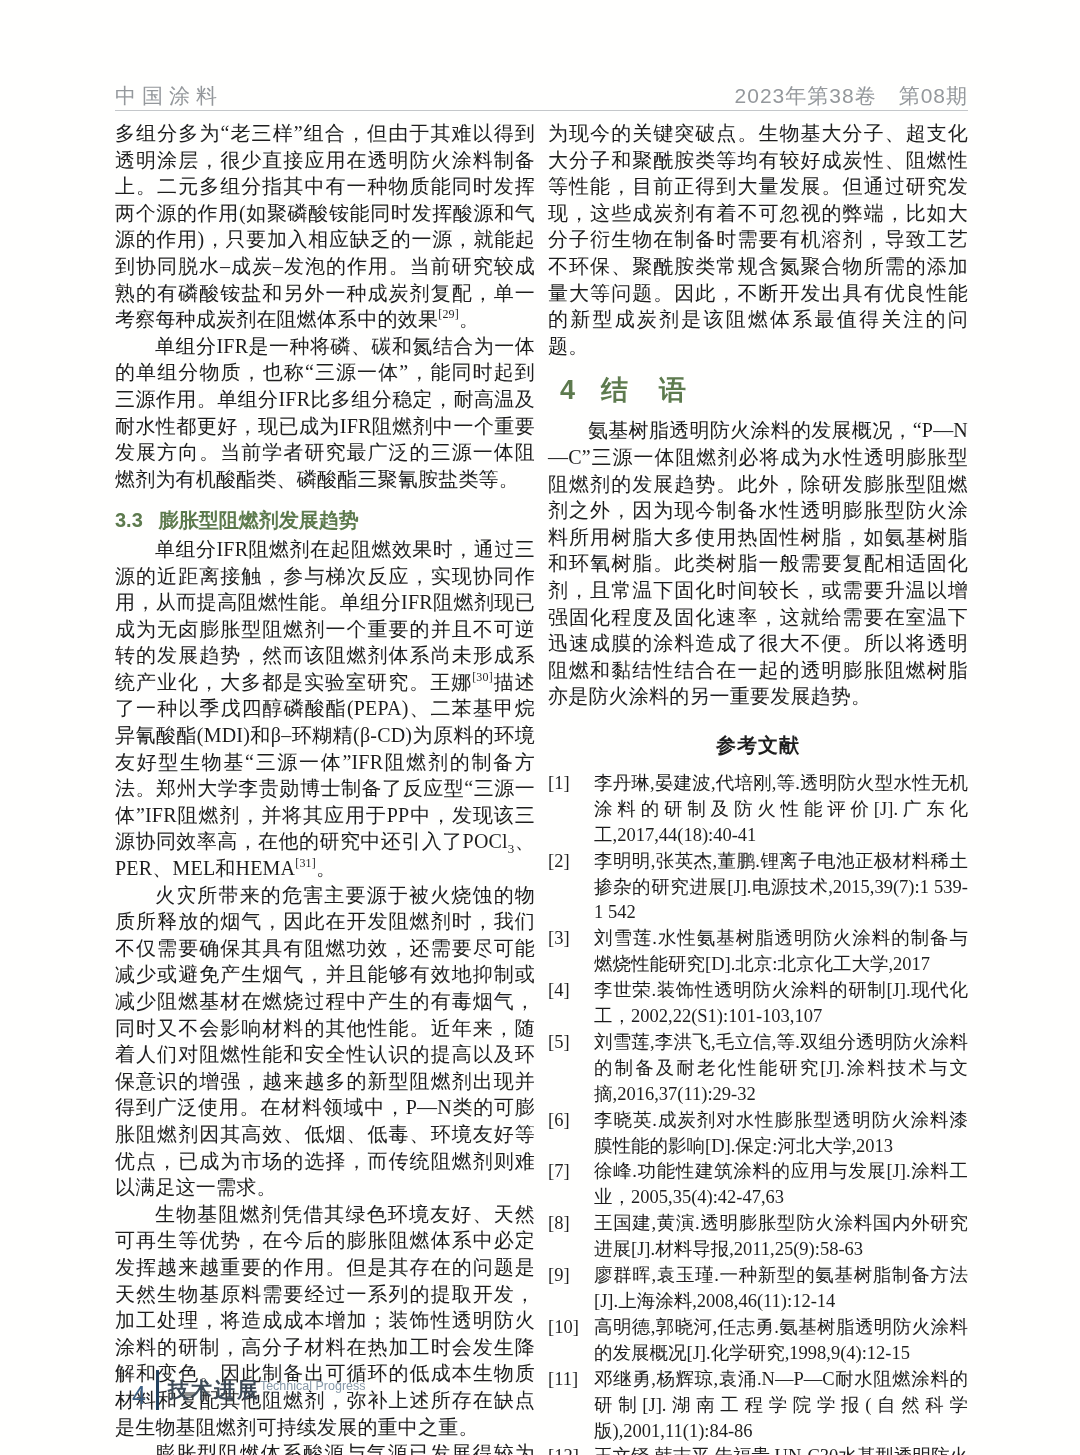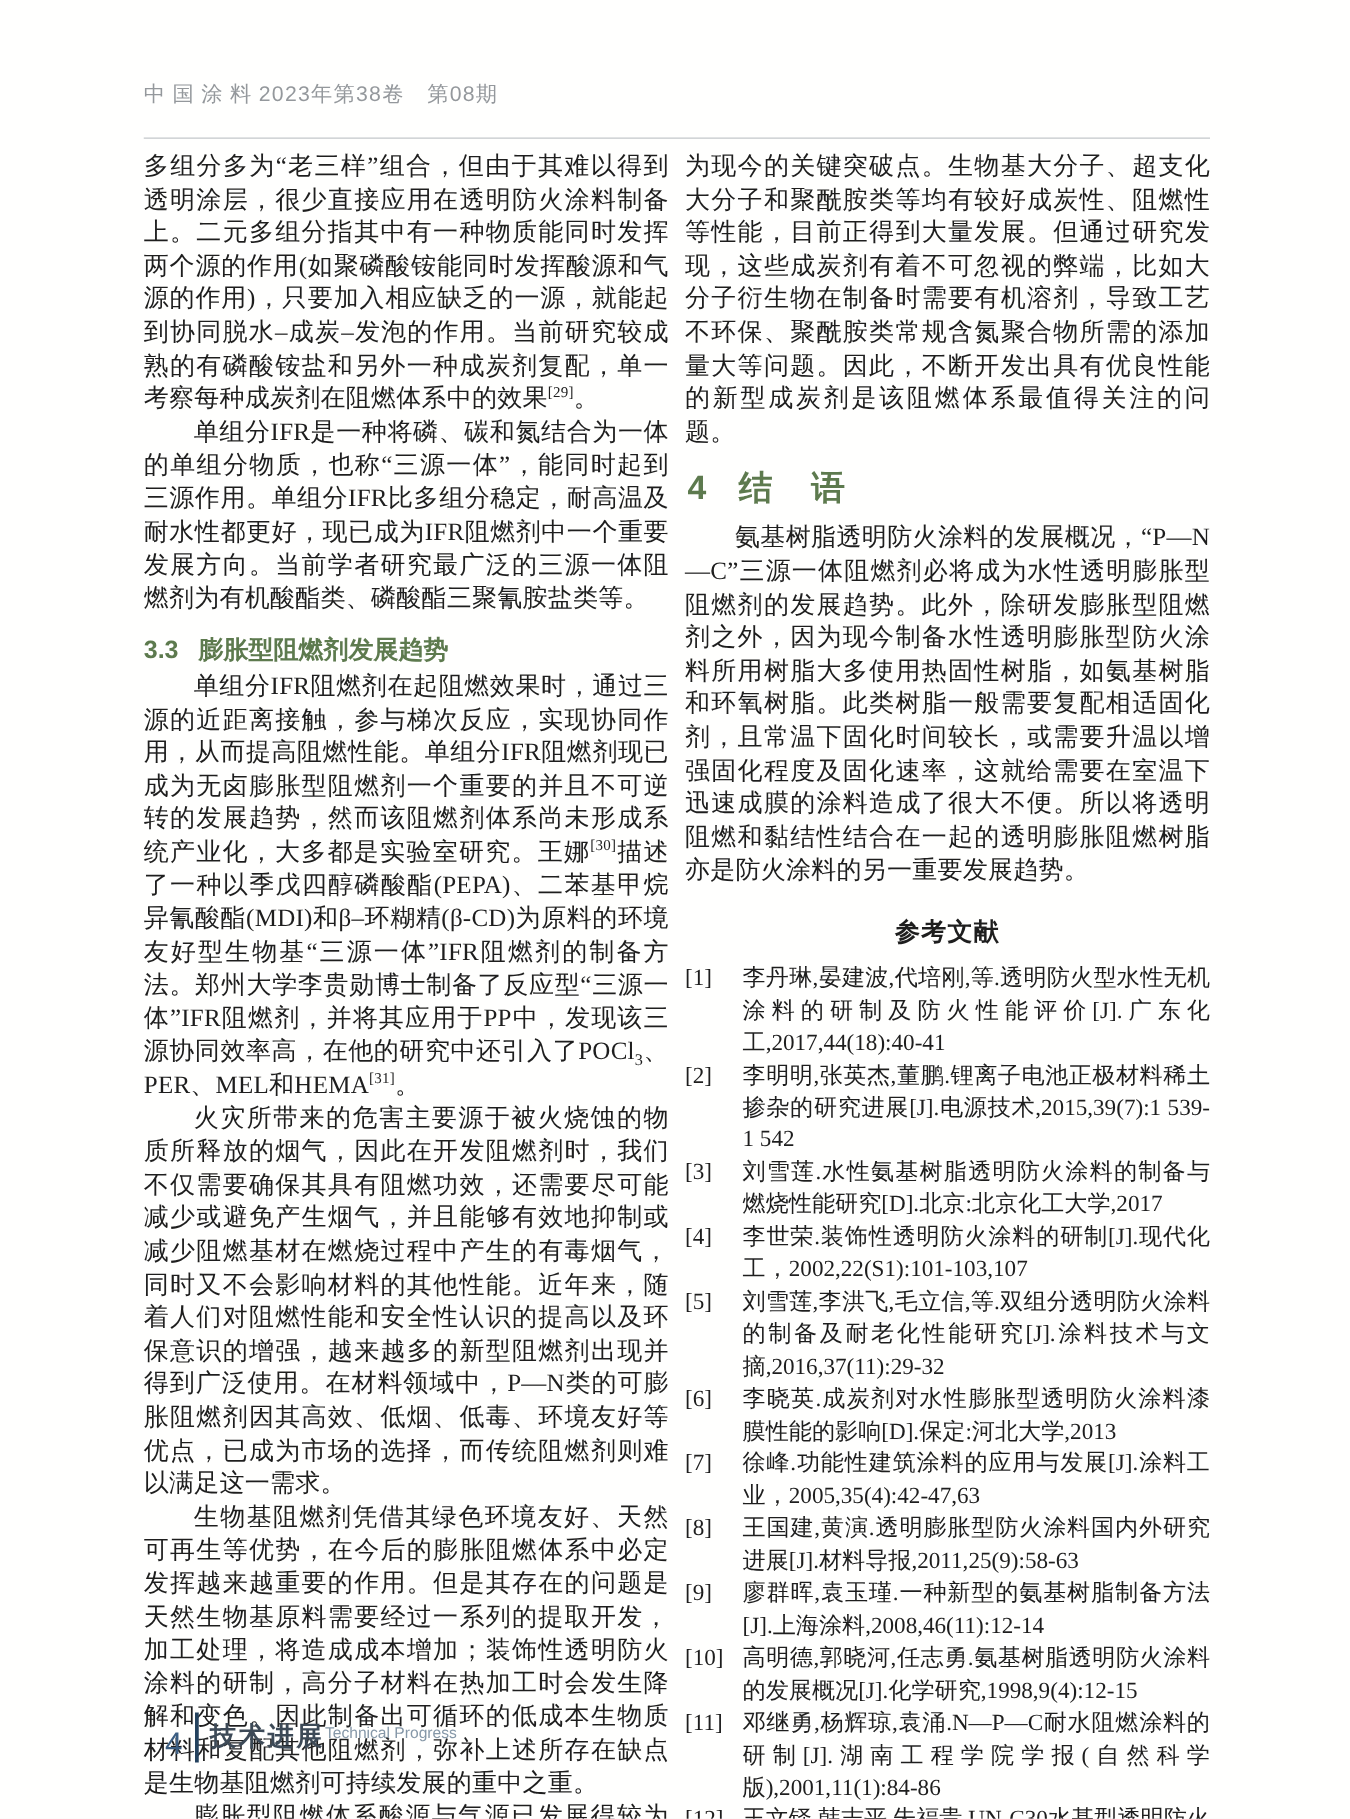--- a/index.html
+++ b/index.html
@@ -10,24 +10,24 @@
   }
   .page {
     position: relative;
     width: 1080px; height: 1455px;
     background: #fffffe;
     color: #1e1e1e;
     overflow: hidden;
   }
   
   .page-header {
-    position: absolute; top: 64px; left: 115px; width: 853px;
-    display: flex; justify-content: flex-start; align-items: baseline;
+    position: absolute; top: 82px; left: 115px; width: 853px;
+    display: flex; justify-content: space-between; align-items: baseline;
     font-family: "Liberation Sans", sans-serif;
-    font-size: 17px; color: #94989c;
+    font-size: 21px; color: #94989c;
   }
   .journal-name { letter-spacing: 6px; }
   .issue-info { letter-spacing: 1px; }
   .header-rule {
     position: absolute; top: 110px; left: 115px; width: 853px;
     border-top: 1px solid #c4c7ca; height: 0;
   }
   
   .columns {
     position: absolute; top: 120px; left: 115px; width: 853px;
@@ -44,21 +44,21 @@
   .ref-mark { font-size: 12px; line-height: 0; }
   .sub-mark { font-size: 13px; line-height: 0; }
   .subsection-heading {
     margin: 15px 0 2px;
     font-family: "Liberation Sans", sans-serif;
     font-size: 20px; font-weight: bold; color: #5d7a4e;
     line-height: 26.6px;
   }
   .subsection-heading .sec-num { margin-right: 16px; }
   .section-heading {
-    margin: 14px 2px 10px;
+    margin: 14px 12px 10px;
     font-family: "Liberation Sans", sans-serif;
     font-size: 27px; font-weight: bold; color: #5d7a4e;
     line-height: 34px; letter-spacing: 2px;
   }
   .section-heading .sec-num { margin-right: 26px; letter-spacing: 0; }
   
   .references-heading {
     margin: 22px 0 12px;
     text-align: center;
     font-family: "Liberation Sans", sans-serif;

